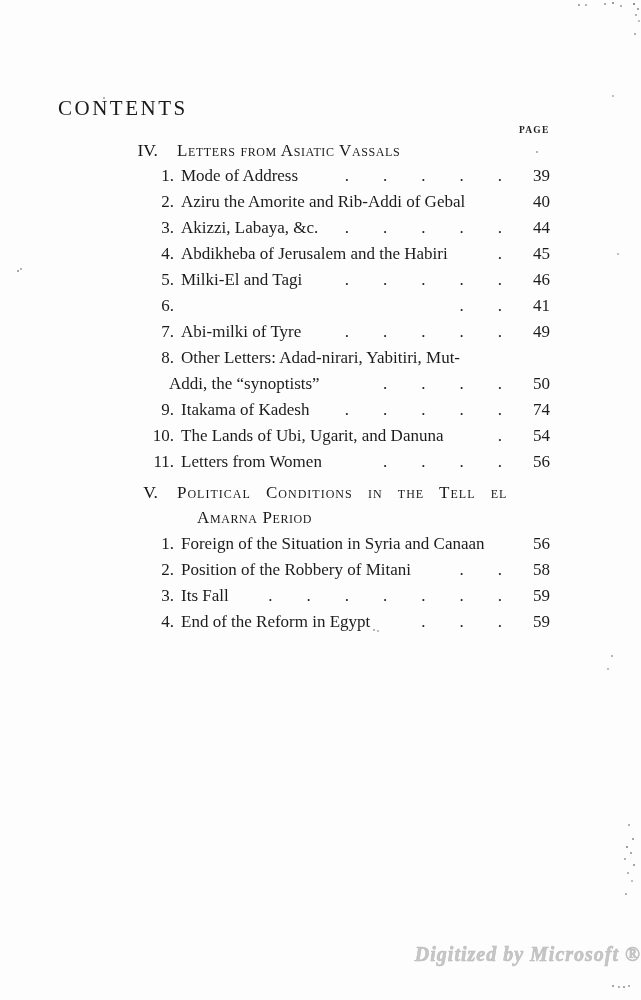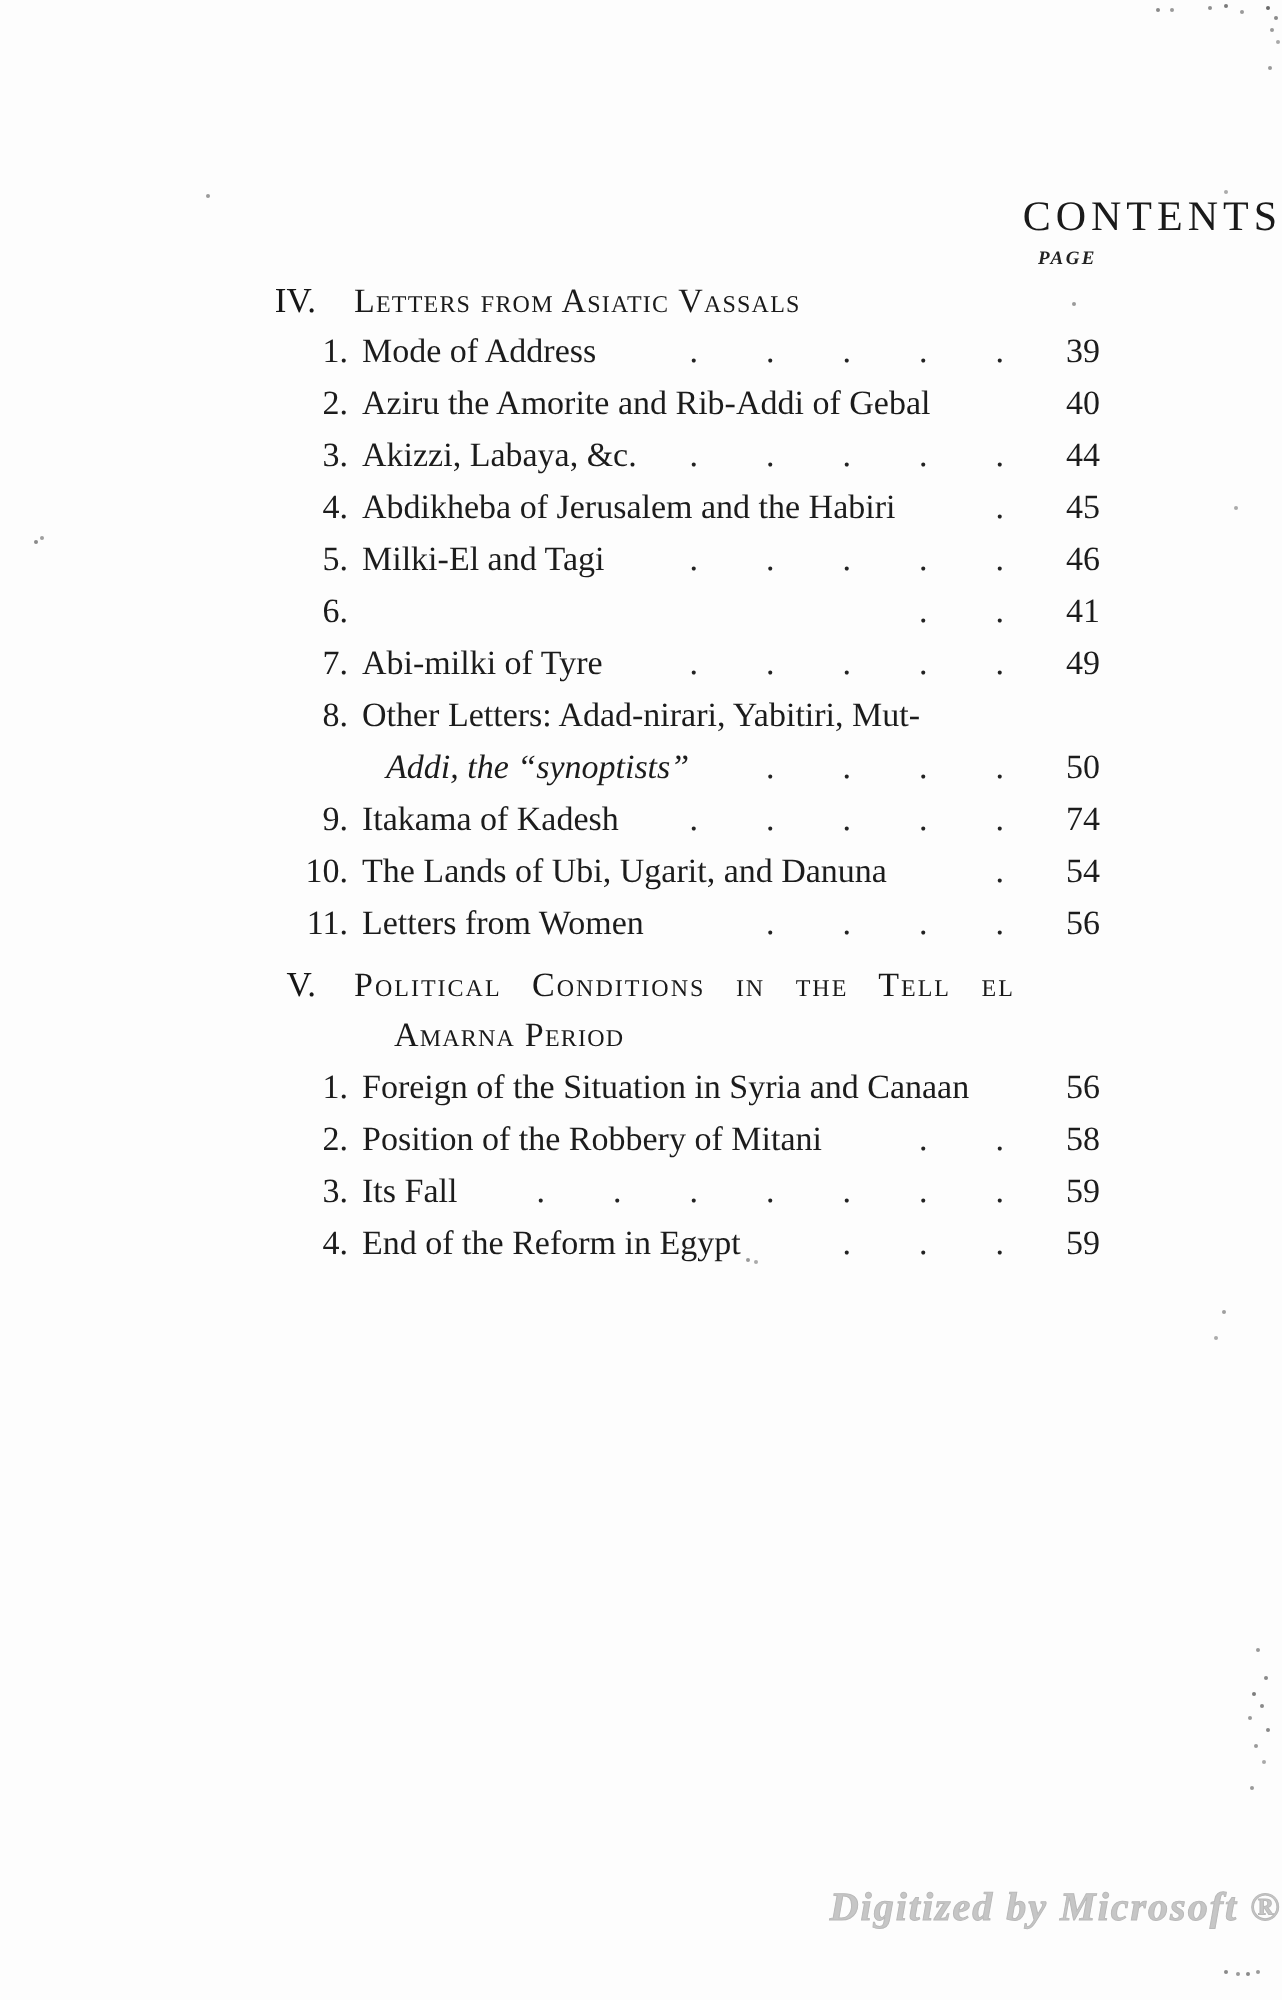--- a/index.html
+++ b/index.html
@@ -12,34 +12,33 @@
   }
   .page {
     position: absolute; inset: 0;
     width: 641px; height: 1000px;
     background: #fdfdfd;
   }
   .title {
     position: absolute;
     top: 96px; left: 0; width: 641px;
     box-sizing: border-box;
-    padding-left: 36px;              
-    text-align: right;
+    padding-left: 58px;              
+    text-align: left;
     font-size: 21px;
     letter-spacing: 2.5px;
     color: #1a1a1a;
   }
   .page-label {
     position: absolute;
     top: 125px; left: 519px;
     font-size: 9.5px;
     font-weight: bold;
     letter-spacing: 1.2px;
     color: #222;
-    font-style: italic;
   }
   .toc {
     position: absolute;
     left: 128px; top: 137px;
     width: 422px;
     font-size: 17px;
   }
   .row { display: flex; align-items: baseline; height: 26px; line-height: 26px; }
   .section-head { height: 26px; line-height: 26px; white-space: nowrap; }
   .s-num {
@@ -60,21 +59,21 @@
   .e-text { margin-left: 7px; white-space: nowrap; }
   .e-dots {
     flex: 1 1 auto;
     text-align: right;
     padding-right: 18px;
     white-space: pre;
     overflow: hidden;
     color: #222;
   }
   .e-page { flex: 0 0 30px; text-align: right; white-space: nowrap; }
-  .e-cont { margin-left: 65px; white-space: nowrap; font-style: italic; }
+  .e-cont { margin-left: 41px; white-space: nowrap; }
   .watermark {
     position: absolute;
     top: 943px; left: 0; width: 641px;
     text-align: right;
     font-style: italic;
     font-weight: bold;
     font-size: 20px;
     letter-spacing: 1px;
     color: #c6c6c6;
     -webkit-text-stroke: 0.5px #b9b9b9;

